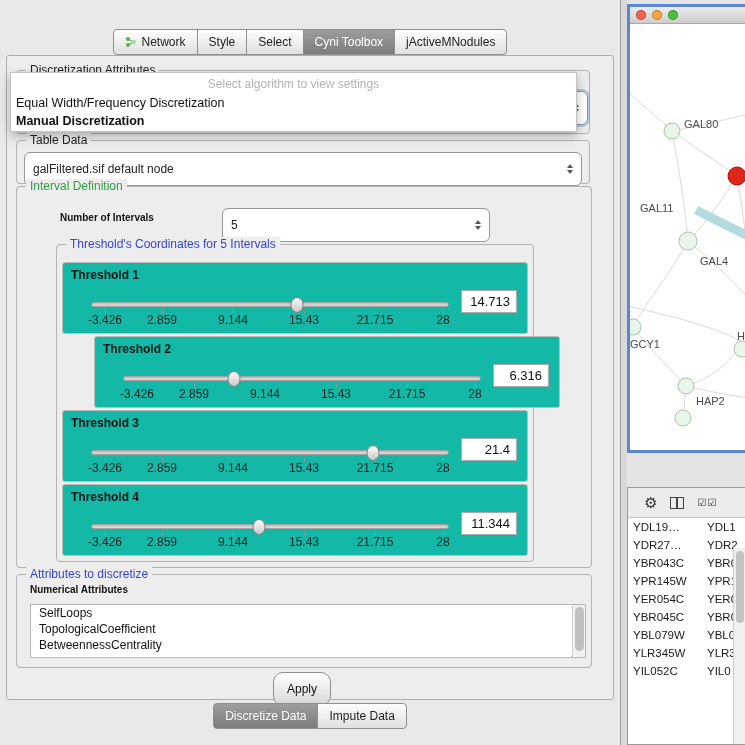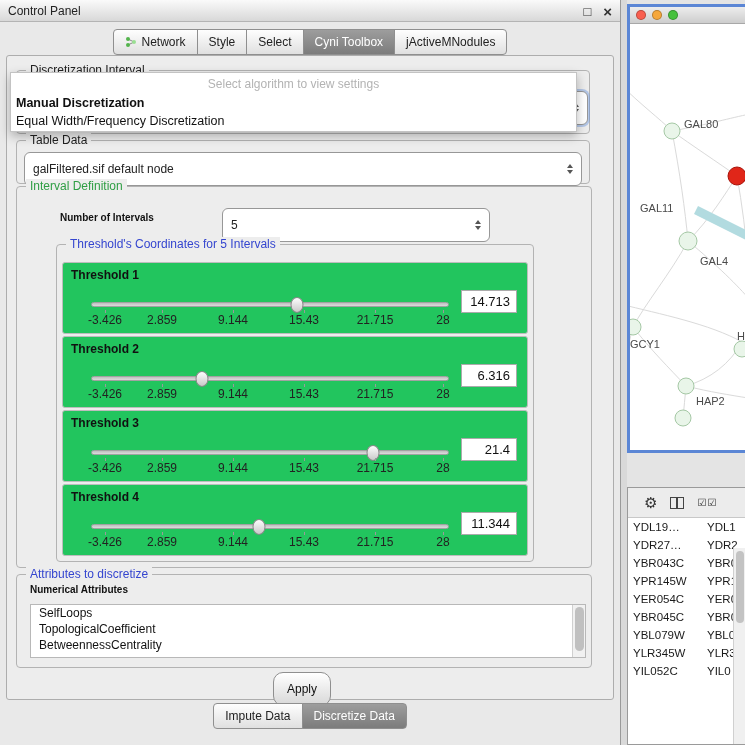--- a/index.html
+++ b/index.html
@@ -42,21 +42,21 @@
   .focusring{box-shadow:0 0 0 2px rgba(92,140,220,.4);}
 
   .popup{position:absolute;left:10px;top:72px;width:567px;height:60px;background:#fff;border:1px solid #c3c3c3;
     box-shadow:0 4px 10px rgba(0,0,0,.28);z-index:6;}
   .popup-head{height:21px;display:flex;align-items:center;justify-content:center;font-size:12px;color:#b3b3b3;}
   .popup-item{height:18px;display:flex;align-items:center;padding:0 5px;font-size:12.5px;color:#111;}
   .popup-item.bold{font-weight:bold;}
 
   .blabel{position:absolute;font-size:10px;font-weight:bold;color:#111;white-space:nowrap;}
 
-  .tbox{position:absolute;left:62px;width:466px;height:72px;border:1px solid #bdbdbd;border-radius:3px;background:#22c55e;}
+  .tbox{position:absolute;left:62px;width:466px;height:72px;border:1px solid #bdbdbd;border-radius:3px;background:#14b8a6;}
   .tlabel{position:absolute;left:8px;top:5px;font-size:12px;font-weight:bold;color:#111;}
   .track{position:absolute;left:28px;top:39px;width:358px;height:5px;background:linear-gradient(#bfbfbf,#dcdcdc);
     border:1px solid #a2a2a2;border-radius:3px;}
   .thumb{position:absolute;top:-6px;left:50%;width:13px;height:16px;transform:translateX(-50%);
     background:linear-gradient(#fdfdfd,#c9c9c9);border:1px solid #8a8a8a;
     border-radius:7px 7px 7px 7px / 8px 8px 9px 9px;}
   .tickmark{position:absolute;top:47px;width:1px;height:3px;background:#9a9a9a;}
   .tick{position:absolute;top:50px;font-size:12px;color:#222;transform:translateX(-50%);white-space:nowrap;}
   .valfield{position:absolute;left:398px;top:27px;width:56px;height:23px;background:#fff;border:1px solid #ababab;
     font-size:13px;text-align:right;padding:0 6px;color:#111;}
@@ -100,27 +100,20 @@
   .tcell.c1{width:76px;padding-left:5px;} .tcell.c2{flex:1;padding-left:3px;}
   .t-scroll{position:absolute;right:0;top:60px;bottom:0;width:12px;background:#f0f0f0;border-left:1px solid #d0d0d0;}
   .t-thumb{position:absolute;left:1.5px;top:3px;width:8px;height:72px;background:#c3c3c3;border-radius:4px;}
 </style>
 </head>
 <body>
 
 <div id="screen">
 
   <div class="cp">
-    <div class="cp-titlebar">
-      <span>Control Panel</span>
-      <span class="tb-icons">
-        <span>□</span>
-        <span class="tb-close">×</span>
-      </span>
-    </div>
 
     <div class="top-tabs">
       <div class="tab">
         <svg width="12" height="12" viewBox="0 0 12 12">
           <line x1="3" y1="3" x2="9" y2="6" stroke="#888" stroke-width="1"></line>
           <line x1="3" y1="9" x2="9" y2="6" stroke="#888" stroke-width="1"></line>
           <circle cx="3" cy="3" r="2" fill="#53b44c"></circle>
             <circle cx="3" cy="9" r="2" fill="#53b44c"></circle>
             <circle cx="9" cy="6" r="2" fill="#9adf93"></circle>
         </svg>
@@ -136,33 +129,33 @@
           <span>Cyni Toolbox</span>
         </div>
       <div class="tab">
           <span>jActiveMNodules</span>
         </div>
     </div>
 
     <div class="content-border"></div>
 
     <div class="groupbox" style="left:16px;top:70px;width:574px;height:64px;">
-      <span class="grouptitle">Discretization Interval</span>
+      <span class="grouptitle">Discretization Attributes</span>
     </div>
     <div class="combo focusring" style="left:22px;top:91px;width:566px;height:26px;z-index:1;">
       <span class="spin">
           <i class="up"></i>
           <i class="dn"></i>
         </span>
     </div>
 
     <div class="popup">
       <div class="popup-head">Select algorithm to view settings</div>
+      <div class="popup-item">Equal Width/Frequency Discretization</div>
       <div class="popup-item bold">Manual Discretization</div>
-      <div class="popup-item">Equal Width/Frequency Discretization</div>
     </div>
 
     <div class="groupbox" style="left:16px;top:140px;width:574px;height:44px;">
       <span class="grouptitle">Table Data</span>
     </div>
     <div class="combo" style="left:24px;top:152px;width:558px;height:24px;">
       <span>galFiltered.sif default node</span>
       <span class="spin">
           <i class="up"></i>
           <i class="dn"></i>
@@ -198,21 +191,21 @@
         <span class="tickmark" style="left:380px;"></span>
       <span class="tick" style="left:42px;">-3.426</span>
       <span class="tick" style="left:99px;">2.859</span>
       <span class="tick" style="left:170px;">9.144</span>
       <span class="tick" style="left:241px;">15.43</span>
       <span class="tick" style="left:312px;">21.715</span>
       <span class="tick" style="left:380px;">28</span>
       <input class="valfield" value="14.713" style="">
     </div>
 
-    <div class="tbox" style="top:336px;">
+    <div class="tbox" style="top:336px;margin-left:32px;">
       <div class="tlabel">Threshold 2</div>
       <div class="track">
         <div class="thumb" style="left: 31%;"></div>
       </div>
       <span class="tickmark" style="left:42px;"></span>
         <span class="tickmark" style="left:99px;"></span>
         <span class="tickmark" style="left:170px;"></span>
         <span class="tickmark" style="left:241px;"></span>
         <span class="tickmark" style="left:312px;"></span>
         <span class="tickmark" style="left:380px;"></span>
@@ -274,25 +267,25 @@
       <div class="attr-item">TopologicalCoefficient</div>
       <div class="attr-item">BetweennessCentrality</div>
       <div class="vscroll">
           <div class="vthumb"></div>
         </div>
     </div>
 
     <div class="apply-btn">Apply</div>
 
     <div class="bottom-tabs">
-      <div class="tab">
-          <span>Impute Data</span>
-        </div>
       <div class="tab selected">
           <span>Discretize Data</span>
+        </div>
+      <div class="tab">
+          <span>Impute Data</span>
         </div>
     </div>
   </div>
 
   <div class="splitter"></div>
 
   <div class="netwin">
     <div class="net-titlebar">
       <span class="light red"></span>
       <span class="light yellow"></span>

